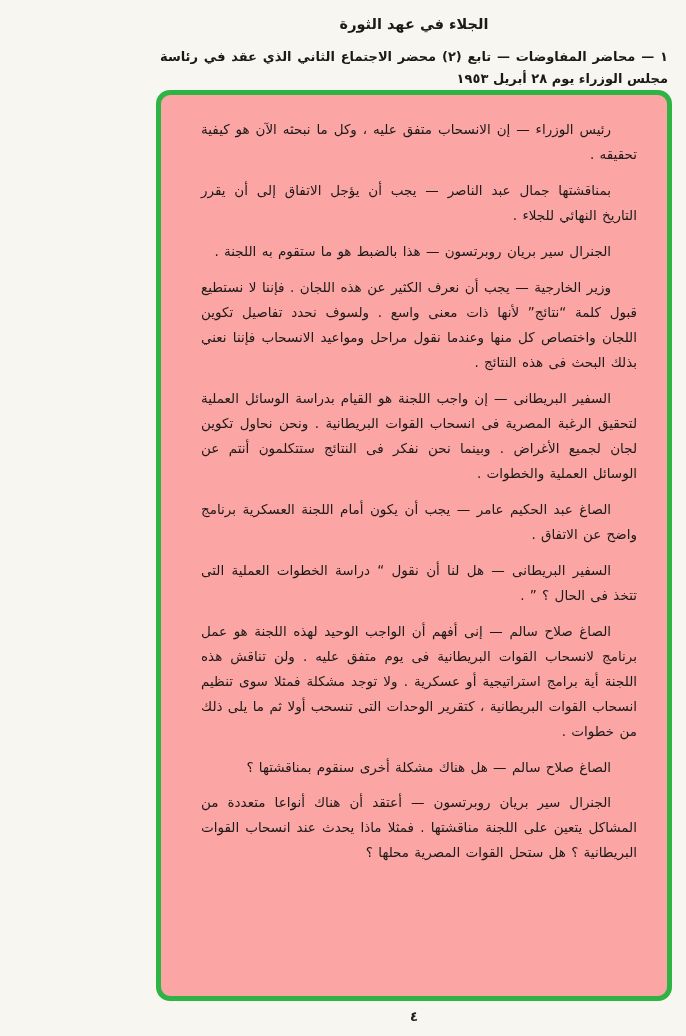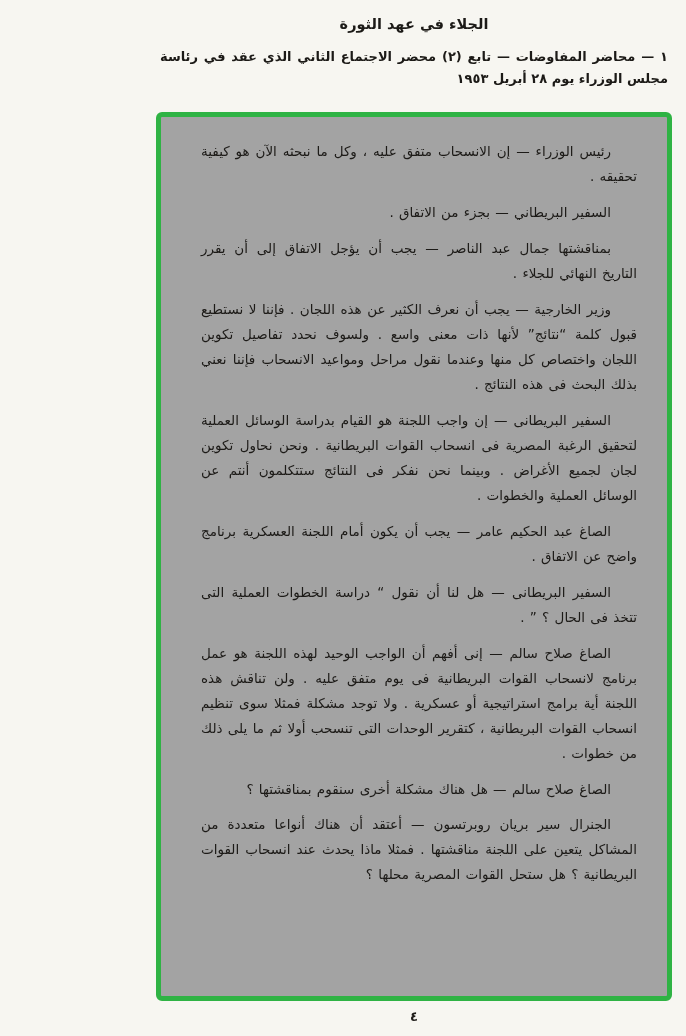--- a/index.html
+++ b/index.html
@@ -25,33 +25,33 @@
     font-size: 14.5px;
     font-weight: bold;
     letter-spacing: 0.3px;
     margin-bottom: 14px;
   }
   .doc-heading {
     font-size: 13px;
     font-weight: bold;
     text-align: justify;
     line-height: 1.7;
-    margin: 0 4px 22px 4px;
+    margin: 0 4px 0 4px;
   }
   .doc-citation {
     text-align: center;
     font-size: 10px;
     color: #2a2824;
     margin-bottom: 10px;
   }
   .content-frame {
     border: 5px solid #2fb344;
-    border-radius: 6px;
+    border-radius: 14px;
     padding: 22px 30px 16px 40px;
-    background: #a3a3a3;
+    background: #fca5a5;
     flex: 1 1 auto;
   }
   .para {
     font-size: 13.5px;
     line-height: 1.85;
     text-align: justify;
     text-indent: 26px;
     margin-bottom: 11px;
     word-spacing: 1px;
   }
@@ -70,24 +70,24 @@
 
   <div class="doc-title">الجلاء في عهد الثورة</div>
 
   <div class="doc-heading">١ — محاضر المفاوضات — تابع (٢) محضر الاجتماع الثاني الذي عقد في رئاسة مجلس الوزراء يوم ٢٨ أبريل ١٩٥٣</div>
 
 
   <div class="content-frame" style="border-color: rgb(47, 179, 68);">
 
     <p class="para"><span class="speaker">رئيس الوزراء</span> <span>— إن الانسحاب متفق عليه ، وكل ما نبحثه الآن هو كيفية تحقيقه .</span></p>
 
-    <p class="para"><span class="speaker">السفير البريطاني</span> <span>— بجزء من الاتفاق .</span></p>
 
     <p class="para"><span class="speaker">بمناقشتها جمال عبد الناصر</span> <span>— يجب أن يؤجل الاتفاق إلى أن يقرر التاريخ النهائي للجلاء .</span></p>
 
+    <p class="para"><span class="speaker">الجنرال سير بريان روبرتسون</span> <span>— هذا بالضبط هو ما ستقوم به اللجنة .</span></p>
 
     <p class="para"><span class="speaker">وزير الخارجية</span> <span>— يجب أن نعرف الكثير عن هذه اللجان . فإننا لا نستطيع قبول كلمة “نتائج” لأنها ذات معنى واسع . ولسوف نحدد تفاصيل تكوين اللجان واختصاص كل منها وعندما نقول مراحل ومواعيد الانسحاب فإننا نعني بذلك البحث فى هذه النتائج .</span></p>
 
     <p class="para"><span class="speaker">السفير البريطانى</span> <span>— إن واجب اللجنة هو القيام بدراسة الوسائل العملية لتحقيق الرغبة المصرية فى انسحاب القوات البريطانية . ونحن نحاول تكوين لجان لجميع الأغراض . وبينما نحن نفكر فى النتائج ستتكلمون أنتم عن الوسائل العملية والخطوات .</span></p>
 
     <p class="para"><span class="speaker">الصاغ عبد الحكيم عامر</span> <span>— يجب أن يكون أمام اللجنة العسكرية برنامج واضح عن الاتفاق .</span></p>
 
     <p class="para"><span class="speaker">السفير البريطانى</span> <span>— هل لنا أن نقول “ دراسة الخطوات العملية التى تتخذ فى الحال ؟ ” .</span></p>
 
     <p class="para"><span class="speaker">الصاغ صلاح سالم</span> <span>— إنى أفهم أن الواجب الوحيد لهذه اللجنة هو عمل برنامج لانسحاب القوات البريطانية فى يوم متفق عليه . ولن تناقش هذه اللجنة أية برامج استراتيجية أو عسكرية . ولا توجد مشكلة فمثلا سوى تنظيم انسحاب القوات البريطانية ، كتقرير الوحدات التى تنسحب أولا ثم ما يلى ذلك من خطوات .</span></p>

